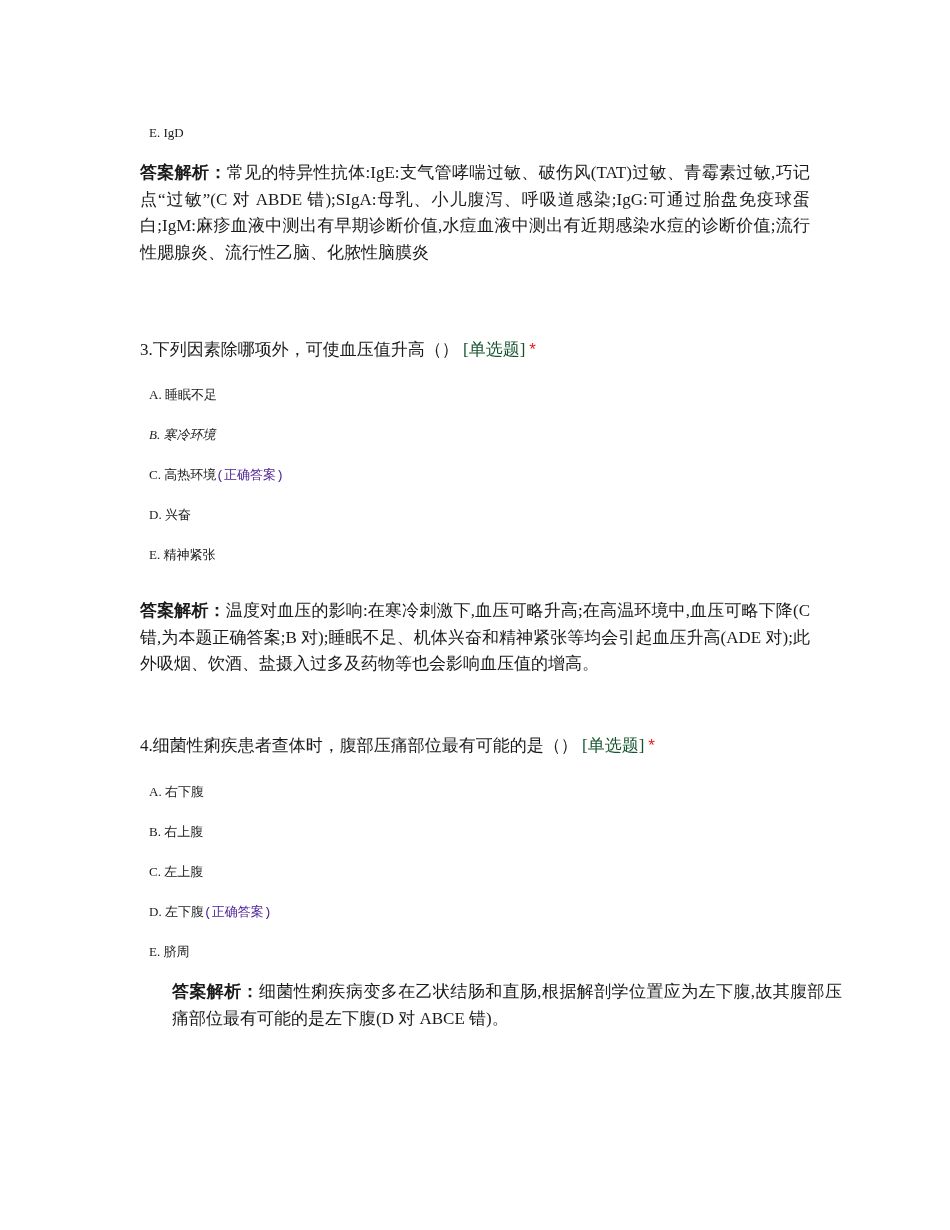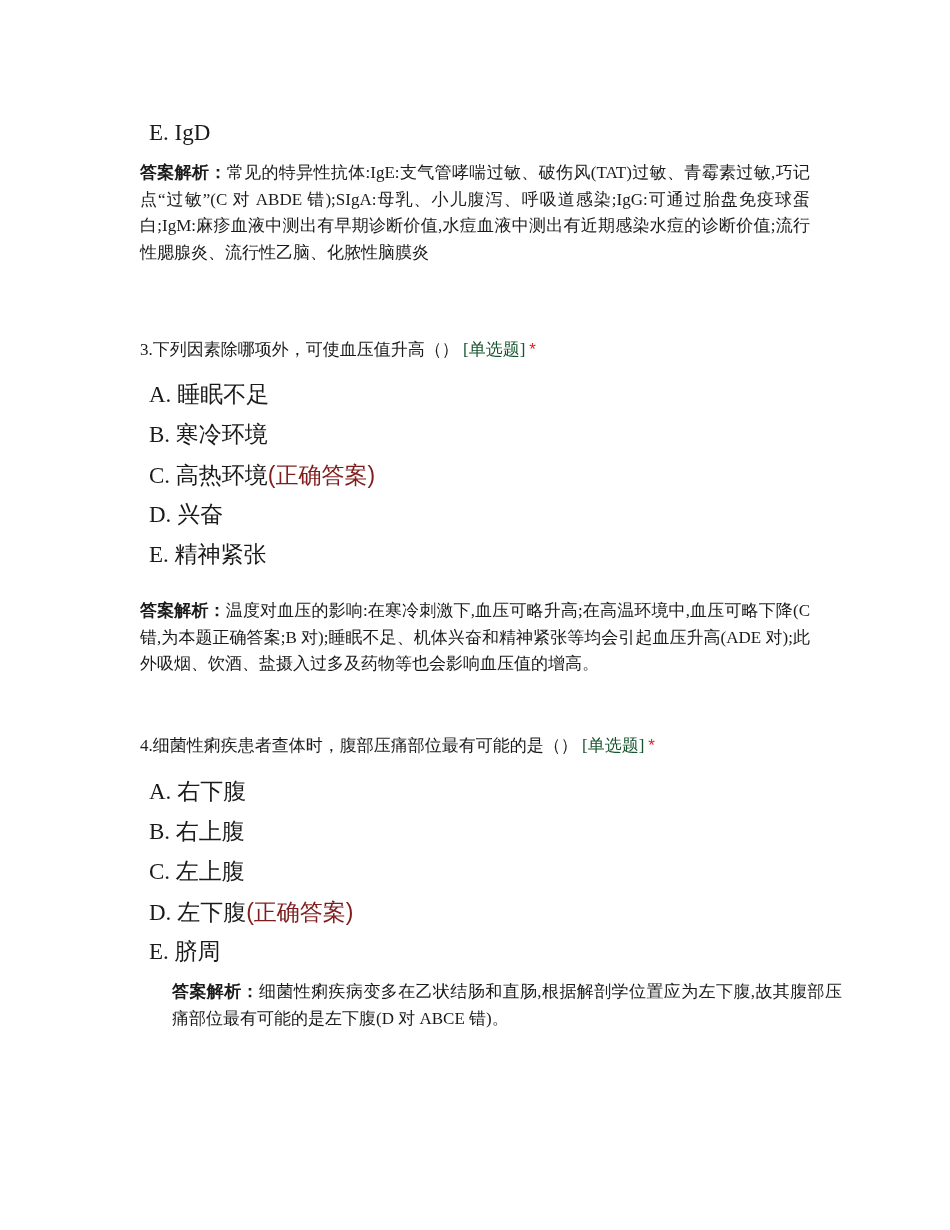--- a/index.html
+++ b/index.html
@@ -11,27 +11,27 @@
       width: 950px;
       height: 1230px;
       position: relative;
       font-family: "Liberation Serif", "DejaVu Serif", serif;
       color: #1a1a1a;
       overflow: hidden;
     }
     .option {
       position: absolute;
       left: 149px;
-      font-size: 23px;
+      font-size: 13px;
       line-height: 22px;
       white-space: nowrap;
     }
     .correct {
-      color: #7f1d1d;
-      font-family: Liberation Sans, sans-serif;
+      color: #4c1d95;
+      font-family: Liberation Mono, monospace;
     }
     .analysis {
       position: absolute;
       left: 140px;
       width: 670px;
       font-size: 17px;
       line-height: 26.5px;
       text-align: justify;
     }
     .analysis .label {
@@ -66,21 +66,21 @@
 </div>
 
 <div class="question" style="top:339px;">
   <span>3.下列因素除哪项外，可使血压值升高（）</span>
   <span class="qtype">[单选题]</span><span class="required">*</span>
 </div>
 <div class="option" style="top:384px;">
   <span>A.</span>
   <span>睡眠不足</span>
 </div>
-<div class="option" style="top:424px;">
+<div class="option" style="top:424px;font-style:italic;">
   <span>B.</span>
   <span>寒冷环境</span>
 </div>
 <div class="option" style="top:464px;">
   <span>C.</span>
   <span>高热环境</span><span class="correct">(正确答案)</span>
 </div>
 <div class="option" style="top:504px;">
   <span>D.</span>
   <span>兴奋</span>

